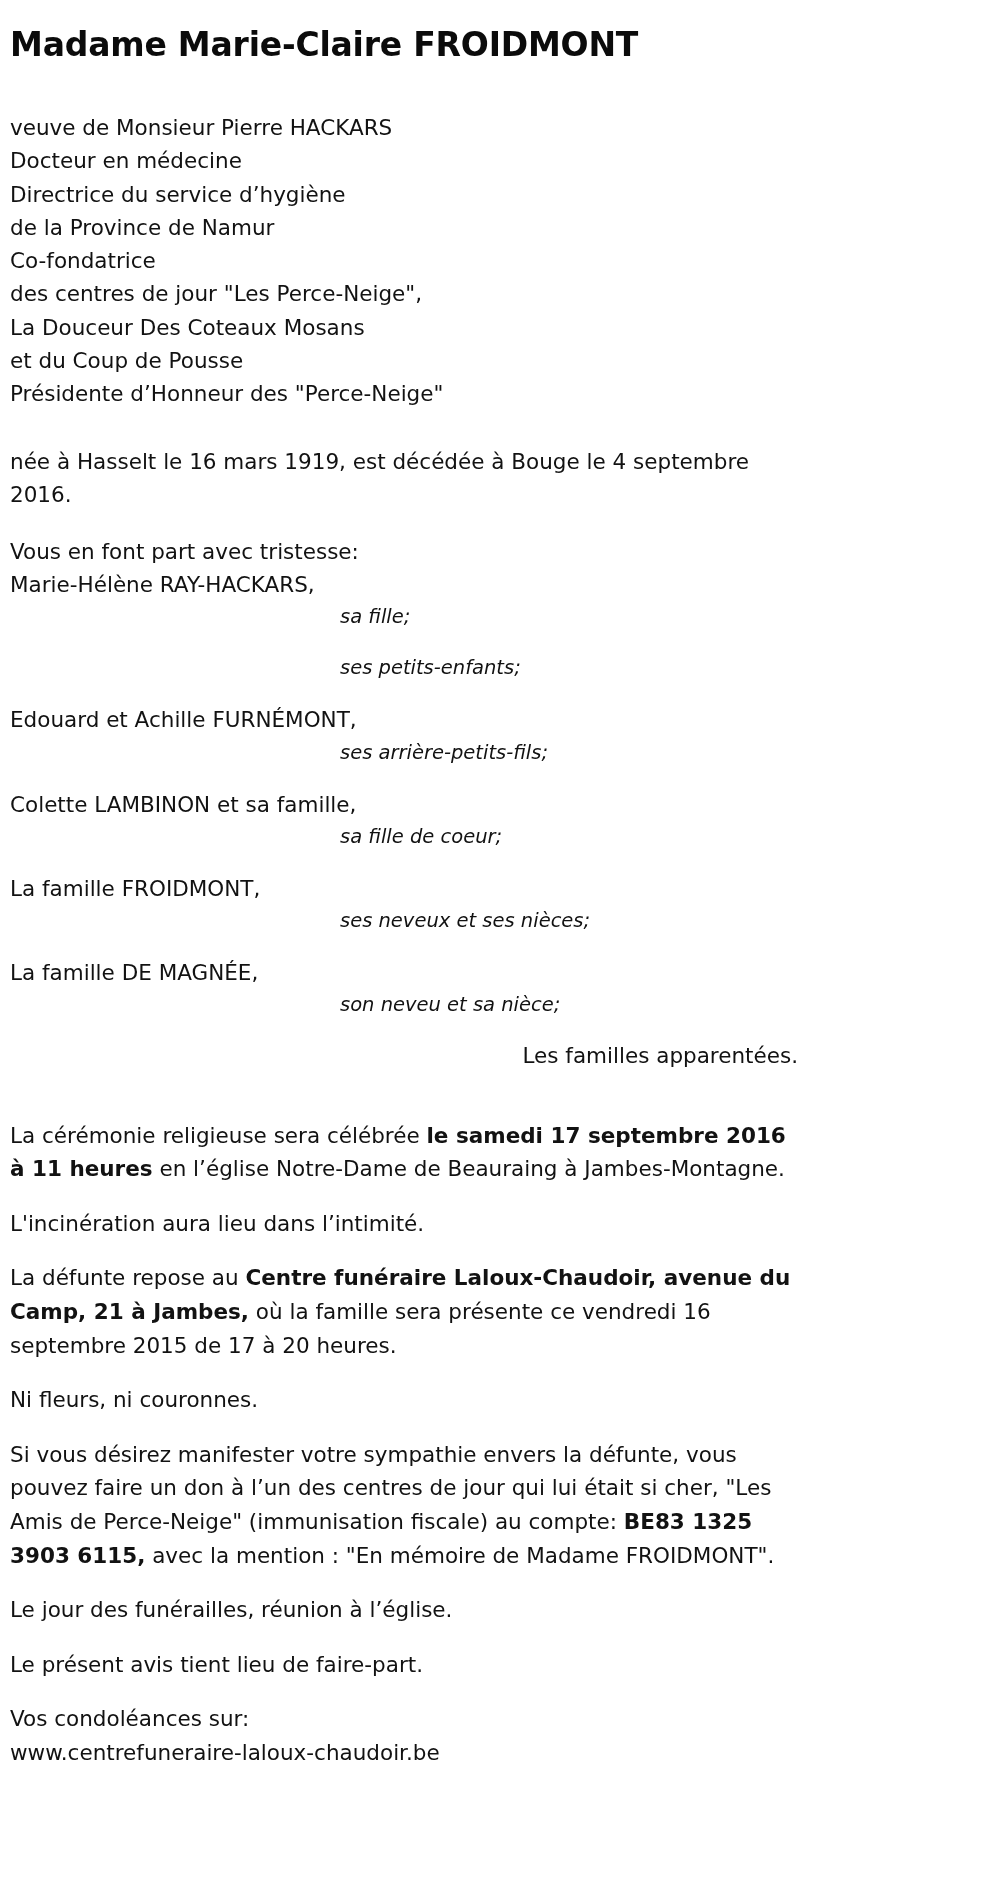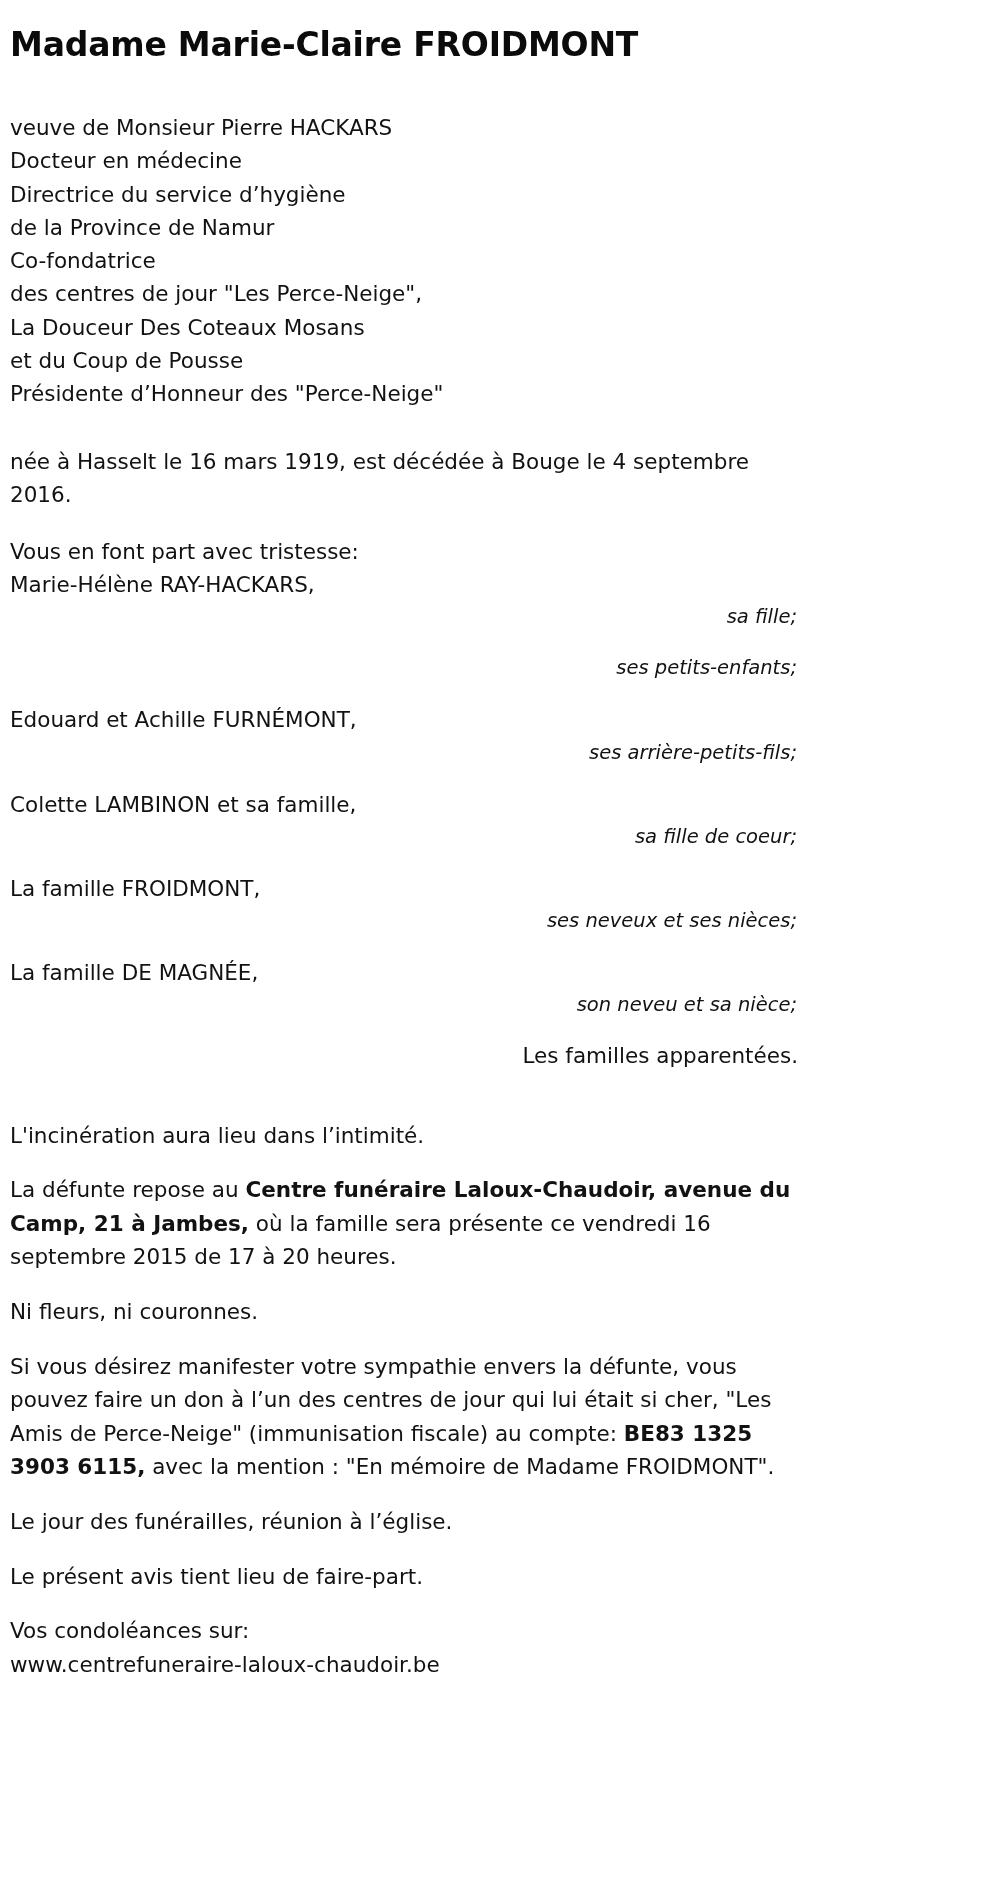--- a/index.html
+++ b/index.html
@@ -56,21 +56,21 @@
   .survivor-entry { margin: 0 0 0 0; }
   .survivor-name {
     font-size: 21.5px;
     line-height: 33.3px;
     margin: 0;
   }
   .survivor-relation {
     font-size: 19.5px;
     line-height: 32px;
     font-style: italic;
-    text-align: right;
+    text-align: left;
     margin: 0 1px 0 0;
     padding-left: 330px;
   }
   .survivor-entry.gap-top { margin-top: 19px; }
   .survivors-closing {
     font-size: 21.5px;
     line-height: 33.3px;
     margin: 18px 0 0 0;
     text-align: right;
   }
@@ -138,20 +138,21 @@
       </div>
       <div class="survivor-entry gap-top">
         <div class="survivor-name">La famille DE MAGNÉE,</div>
         <div class="survivor-relation">son neveu et sa nièce;</div>
       </div>
     </div>
 
   <div class="survivors-closing">Les familles apparentées.</div>
 
   <div class="notes-block">
+      <p class="note-paragraph"><span>La cérémonie religieuse sera célébrée </span><b>le samedi 17 septembre 2016 à 11 heures</b><span> en l’église Notre-Dame de Beauraing à Jambes-Montagne.</span></p>
       <p class="note-paragraph"><span>L'incinération aura lieu dans l’intimité.</span></p>
       <p class="note-paragraph"><span>La défunte repose au </span><b>Centre funéraire Laloux-Chaudoir, avenue du Camp, 21 à Jambes,</b><span> où la famille sera présente ce vendredi 16 septembre 2015 de 17 à 20 heures.</span></p>
       <p class="note-paragraph"><span>Ni fleurs, ni couronnes.</span></p>
       <p class="note-paragraph"><span>Si vous désirez manifester votre sympathie envers la défunte, vous pouvez faire un don à l’un des centres de jour qui lui était si cher, "Les Amis de Perce-Neige" (immunisation fiscale) au compte: </span><b>BE83 1325 3903 6115,</b><span> avec la mention : "En mémoire de Madame FROIDMONT".</span></p>
       <p class="note-paragraph"><span>Le jour des funérailles, réunion à l’église.</span></p>
       <p class="note-paragraph"><span>Le présent avis tient lieu de faire-part.</span></p>
       <p class="note-paragraph"><span>Vos condoléances sur:</span></p>
     </div>
 
   <div class="website-line">www.centrefuneraire-laloux-chaudoir.be</div>

